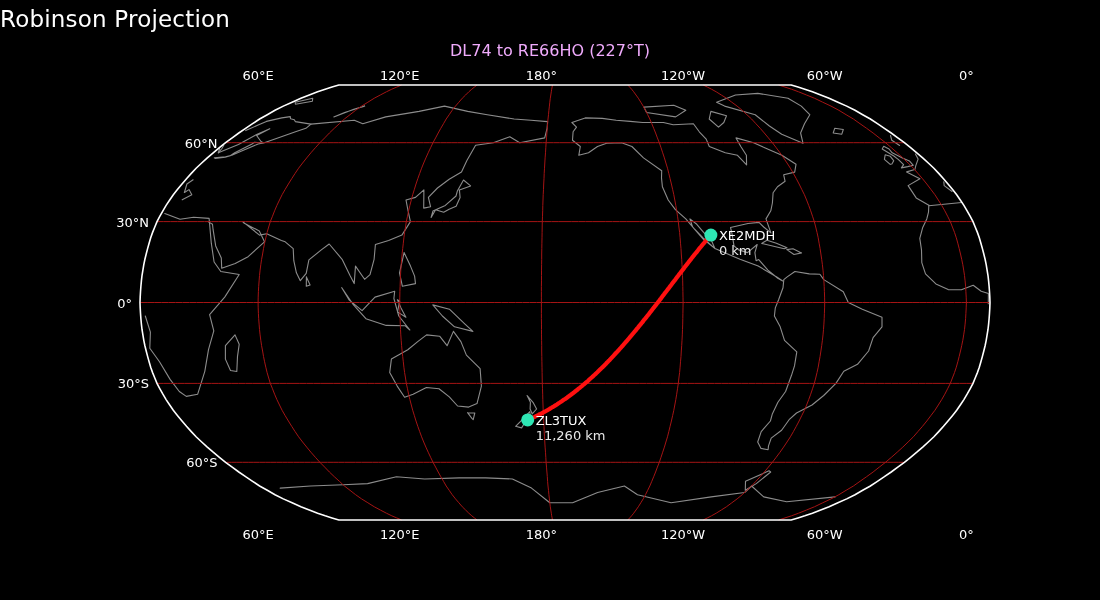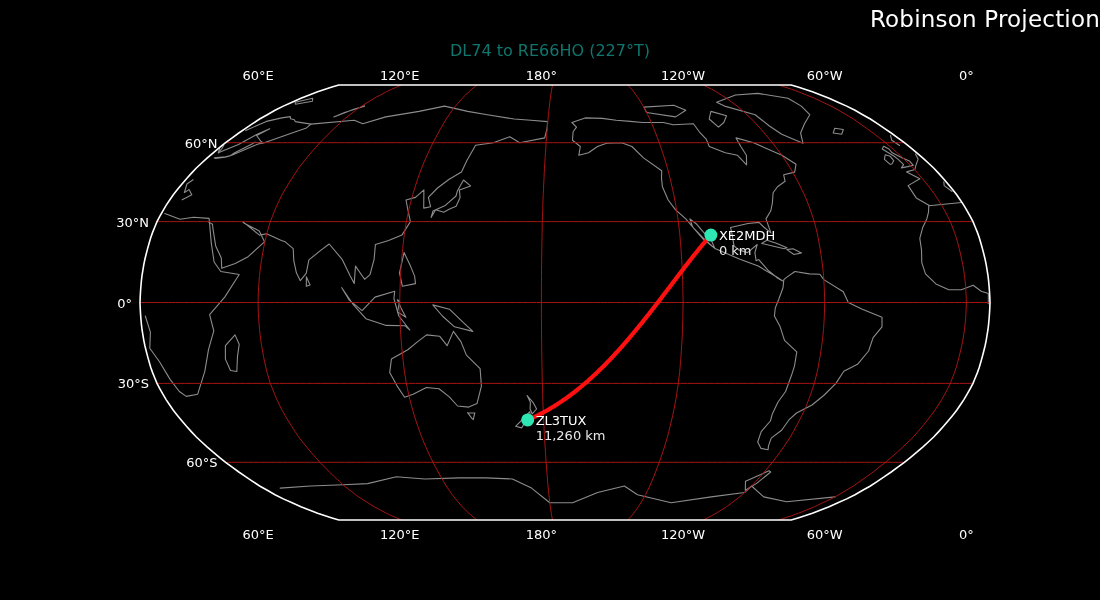--- a/index.html
+++ b/index.html
@@ -1,22 +1,22 @@
 <!DOCTYPE html>
 <html><head>
 <meta charset="utf-8">
 <style>
   html,body{margin:0;padding:0;background:#000;}
   body{width:1100px;height:600px;overflow:hidden;
        font-family:"DejaVu Sans","Liberation Sans",sans-serif;color:#fff;}
   #stage{position:relative;width:1100px;height:600px;background:#000;}
-  #title{position:absolute;left:0;top:6px;width:1100px;text-align:right;
+  #title{position:absolute;left:0;top:6px;width:1100px;text-align:left;
          font-size:23px;letter-spacing:.2px;color:#ffffff;}
   #subtitle{position:absolute;left:0;top:41px;width:1100px;text-align:center;
-            font-size:16px;color:#0f766e;}
+            font-size:16px;color:#f0abfc;}
   svg{position:absolute;left:0;top:0;}
   .lonlab,.latlab{font-size:13px;fill:#ffffff;}
   .lonlab{text-anchor:middle;}
   .latlab{text-anchor:end;}
   .coast{fill:none;stroke:#8c8c8c;stroke-width:1.1;stroke-linejoin:round;stroke-linecap:round;}
   .grat{fill:none;stroke:#a51414;stroke-width:1;}
   .bound{fill:none;stroke:#ffffff;stroke-width:1.6;}
   .route{fill:none;stroke:#ff1010;stroke-width:4.2;stroke-linecap:round;}
   .mk{fill:#2ee6b4;stroke:none;}
   .mklab{font-size:13px;fill:#ffffff;}

